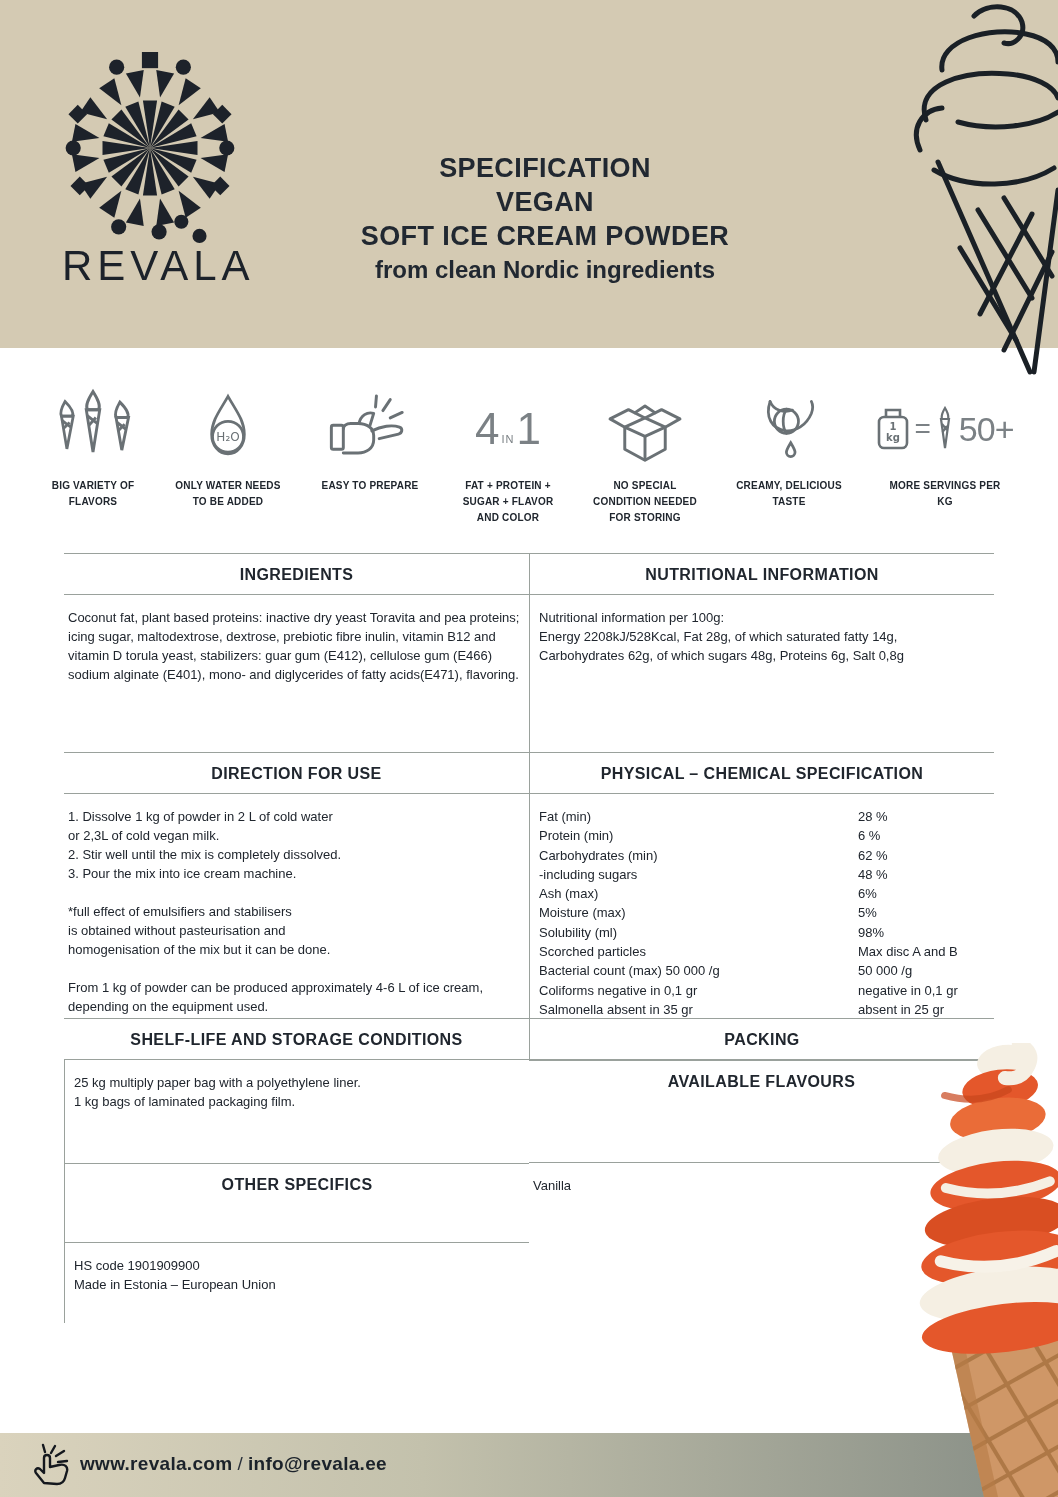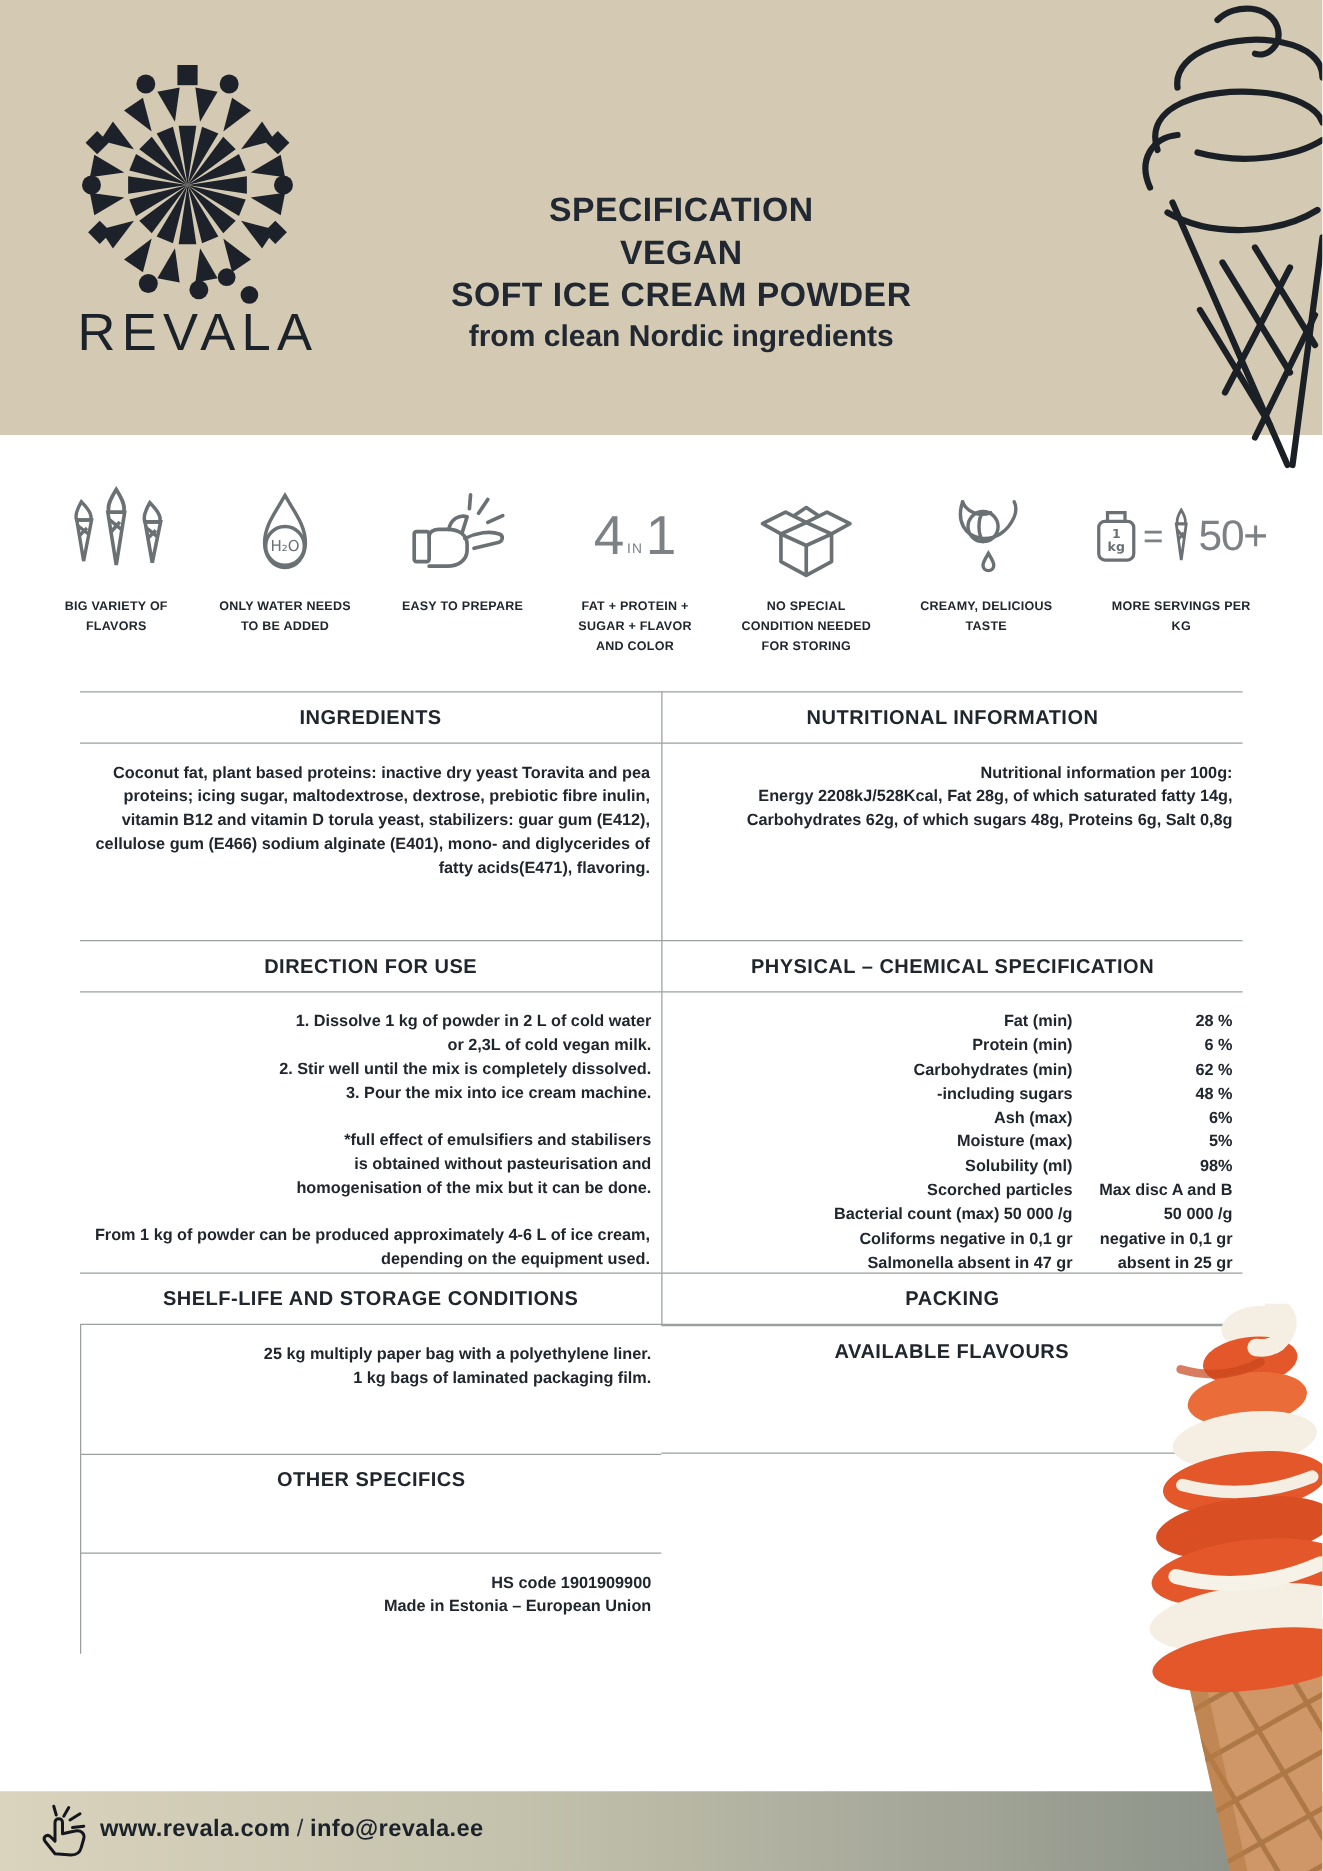--- a/index.html
+++ b/index.html
@@ -39,21 +39,21 @@
   .servings { display:flex; align-items:center; gap:4px; }
   .servings .eq   { font-size:28px; color:#7b8185; font-weight:300; }
   .servings .cnt  { font-size:34px; color:#7b8185; font-weight:300; letter-spacing:-1px; }
 
   
   .spec { position:absolute; top:553px; left:64px; width:930px;
           display:grid; grid-template-columns:1fr 1fr; z-index:1; }
   .th { border-top:1px solid #9aa19c; border-bottom:1px solid #9aa19c;
         text-align:center; font-weight:800; font-size:16px; letter-spacing:0.4px;
         padding:12px 4px 10px; color:#20262e; }
-  .td { padding:13px 8px 0 4px; font-size:13px; font-weight:700; line-height:19px;text-align:right; }
+  .td { padding:13px 8px 0 4px; font-size:13px; font-weight:400; line-height:19px; }
   .cr { border-left:1px solid #9aa19c; }
   .td.cr { padding-left:9px; }
   .h-b1 { height:157px; } .h-b2 { height:224px; } .h-b3 { height:103px; } .h-b4 { height:80px; }
   .para { max-width:452px; }
   .gapline { height:19px; }
   .pcrow { display:flex; line-height:19.3px; }
   .pcl { flex:1; } .pcv { width:128px; }
 
   
   .photo { position:absolute; top:1043px; right:0; width:170px; height:454px; z-index:6; }
@@ -321,21 +321,21 @@
         </div>
       <div class="pcrow">
           <span class="pcl">Bacterial count (max) 50 000 /g</span>
           <span class="pcv">50 000 /g</span>
         </div>
       <div class="pcrow">
           <span class="pcl">Coliforms negative in 0,1 gr</span>
           <span class="pcv">negative in 0,1 gr</span>
         </div>
       <div class="pcrow">
-          <span class="pcl">Salmonella absent in 47 gr</span>
+          <span class="pcl">Salmonella absent in 35 gr</span>
           <span class="pcv">absent in 25 gr</span>
         </div>
     </div>
 
     <div class="th">SHELF-LIFE AND STORAGE CONDITIONS</div>
     <div class="th cr">PACKING</div>
 
     <div class="td cr h-b3">
       <div>25 kg multiply paper bag with a polyethylene liner.</div>
       <div>1 kg bags of laminated packaging film.</div>

